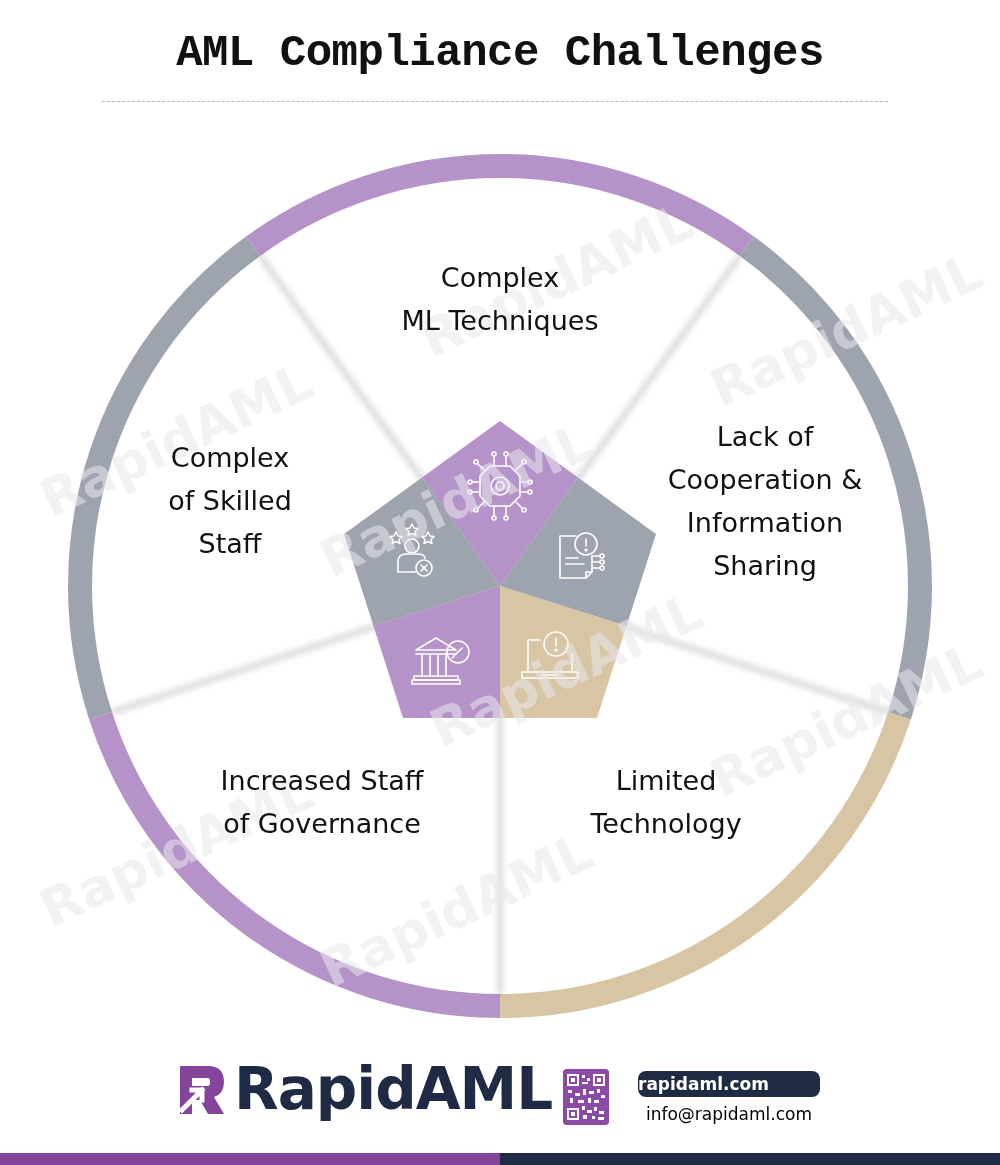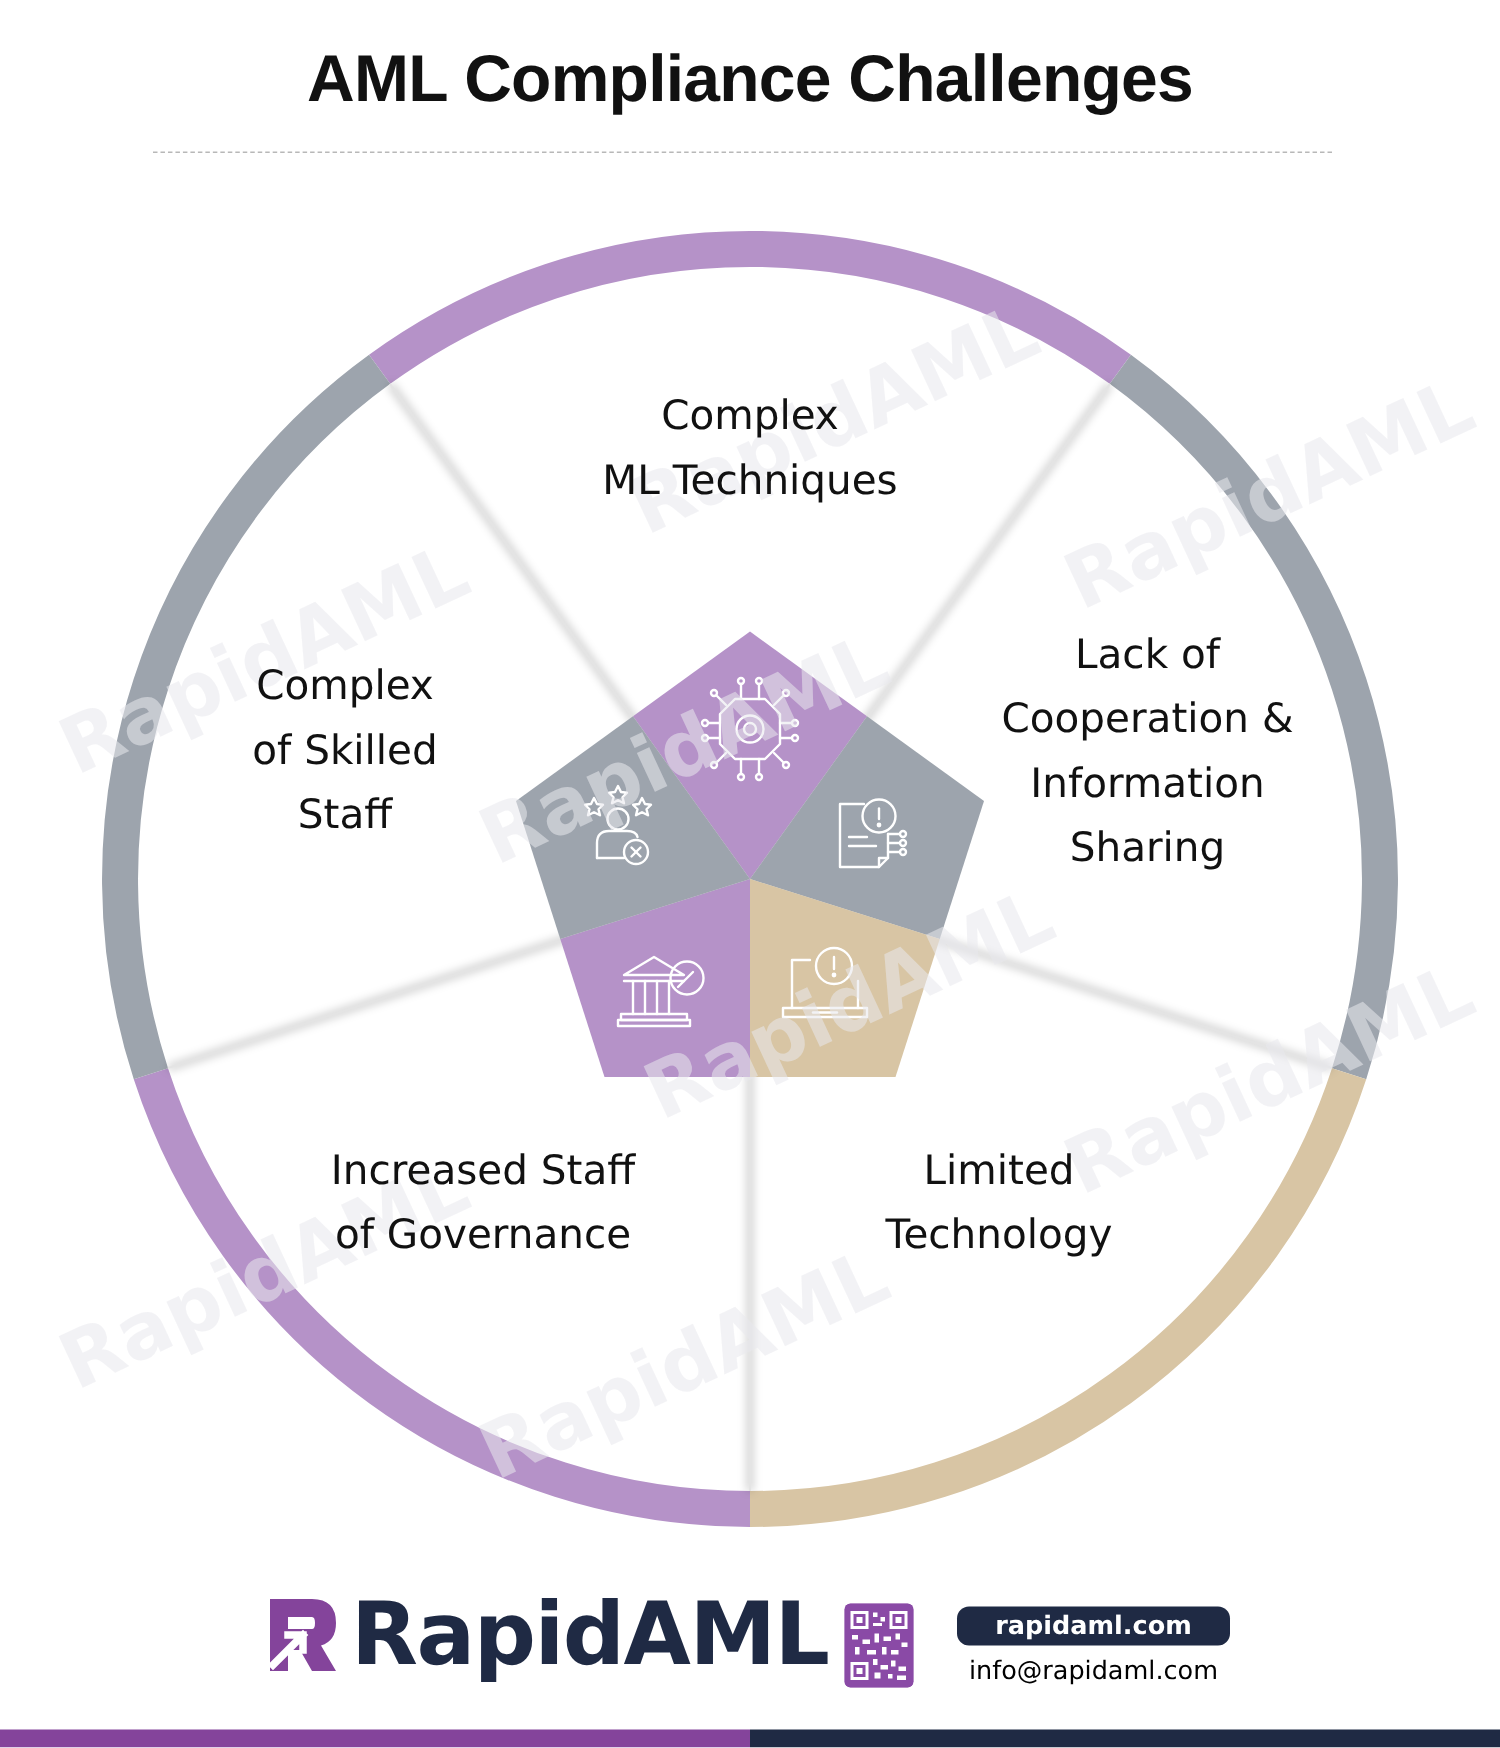--- a/index.html
+++ b/index.html
@@ -1,25 +1,25 @@
 <!DOCTYPE html>
 <html><head>
 <meta charset="utf-8">
 <style>
   html, body { margin:0; padding:0; background:#ffffff; }
   body { width:1000px; height:1165px; position:relative; overflow:hidden; font-family:"Liberation Sans", sans-serif; }
-  .title { position:absolute; left:0; top:28px; width:1000px; text-align:center; font-family:Liberation Sans, sans-serif; font-weight:bold; font-size:44px; letter-spacing:-0.5px; color:#111; }
+  .title { position:absolute; left:0; top:28px; width:1000px; text-align:center; font-family:Liberation Mono, monospace; font-weight:bold; font-size:44px; letter-spacing:-0.5px; color:#111; }
   .title-rule { position:absolute; left:102px; top:101px; width:786px; border-top:1.5px dashed #b8b8b8; }
   svg.diagram { position:absolute; left:0; top:0; }
   .label { position:absolute; text-align:center; font-family:"DejaVu Sans", sans-serif; font-size:27px; line-height:43px; color:#111; white-space:pre-line; }
   .watermark { position:absolute; font-family:"DejaVu Sans", sans-serif; font-weight:bold; font-size:52px; color:#e9e9ee; opacity:0.55; transform:rotate(-25deg); white-space:nowrap; pointer-events:none; }
   .footer-logo { position:absolute; left:178px; top:1064px; width:48px; height:52px; }
   .brand { position:absolute; left:234px; top:1055px; font-family:"DejaVu Sans", sans-serif; font-weight:bold; font-size:58px; color:#1f2a44; letter-spacing:-1px; }
   .qr { position:absolute; left:563px; top:1069px; width:46px; height:56px; background:#8a4aa6; border-radius:4px; }
-  .url-pill { position:absolute; left:638px; top:1071px; width:182px; height:26px; background:#1f2a44; border-radius:8px; color:#fff; font-family:"DejaVu Sans", sans-serif; font-weight:bold; font-size:17px; line-height:26px; text-align:center; }
+  .url-pill { position:absolute; left:638px; top:1071px; width:182px; height:26px; background:#1f2a44; border-radius:8px; color:#fff; font-family:"DejaVu Sans", sans-serif; font-weight:bold; font-size:17px; line-height:26px; text-align:left; }
   .email { position:absolute; left:638px; top:1104px; width:182px; text-align:center; font-family:"DejaVu Sans", sans-serif; font-size:17px; color:#000000; }
   .bar-left { position:absolute; left:0; top:1153px; width:500px; height:12px; background:#84449b; }
   .bar-right { position:absolute; left:500px; top:1153px; width:500px; height:12px; background:#1f2a44; }
 </style>
 </head>
 <body>
 
 <div class="title">AML Compliance Challenges</div>
 <div class="title-rule"></div>
 

